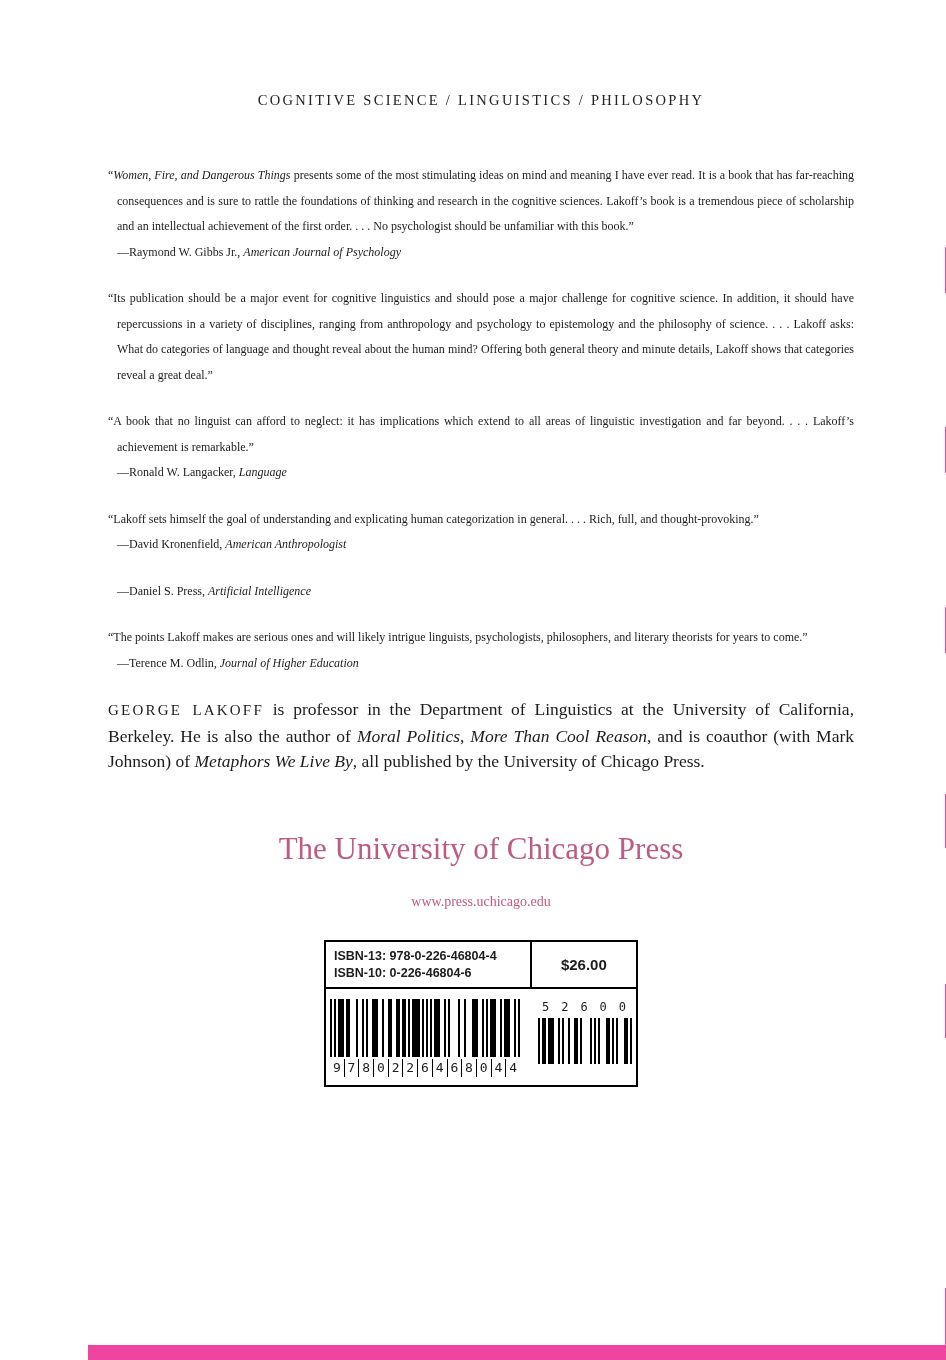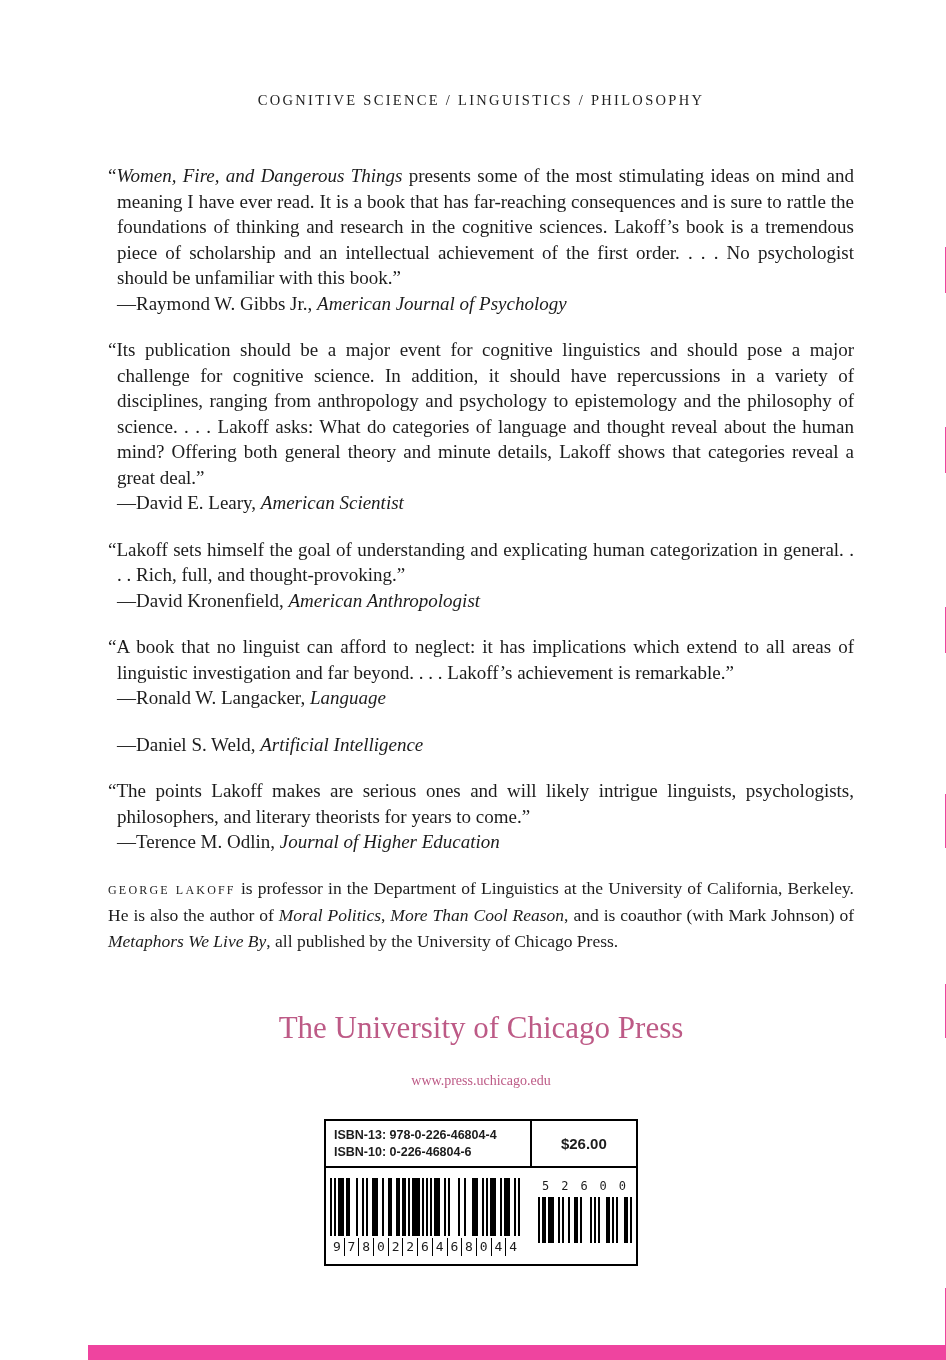--- a/index.html
+++ b/index.html
@@ -15,26 +15,26 @@
   .content{padding:92px 100px 0 100px;}
 
   .category-line{
     text-align:center;
     font-size:14.5px;
     letter-spacing:2.3px;
     color:#222;
     margin:0 0 54px 0;
   }
 
-  .quote{margin:0 0 21px 0;font-size:19px;line-height:25.5px;}
+  .quote{margin:0 0 21px 0;font-size:12px;line-height:25.5px;}
   .quote p{margin:0;}
   .qtext{text-align:justify;padding-left:9px;text-indent:-9px;}
   .attr{padding-left:9px;}
   .it{font-style:italic;}
-  .sc{letter-spacing:2.2px;font-size:12px;}
+  .sc{letter-spacing:2.2px;font-size:15px;}
 
   .bio{margin:7px 0 0 0;font-size:17.5px;line-height:25.5px;text-align:justify;}
   .bio p{margin:0;}
 
   .publisher{text-align:center;margin-top:56px;}
   .press-name{font-size:31px;color:var(--press-pink,#bd5a86);margin:13px;font-weight:normal;}
   .press-url{font-size:14px;color:var(--press-pink,#bd5a86);margin:27px 0 0 0;}
 
   .barcode-box{
     width:314px;margin:30px auto 0;
@@ -87,35 +87,34 @@
 
     <p class="category-line">COGNITIVE SCIENCE / LINGUISTICS / PHILOSOPHY</p>
 
     <div class="quote">
       <p class="qtext"><span>“</span><span class="it">Women, Fire, and Dangerous Things</span><span> presents some of the most stimulating ideas on mind and meaning I have ever read. It is a book that has far-reaching consequences and is sure to rattle the foundations of thinking and research in the cognitive sciences. Lakoff’s book is a tremendous piece of scholarship and an intellectual achievement of the first order. . . . No psychologist should be unfamiliar with this book.”</span></p>
       <p class="attr"><span>—Raymond W. Gibbs Jr., </span><span class="it">American Journal of Psychology</span></p>
     </div>
 
     <div class="quote">
       <p class="qtext"><span>“Its publication should be a major event for cognitive linguistics and should pose a major challenge for cognitive science. In addition, it should have repercussions in a variety of disciplines, ranging from anthropology and psychology to epistemology and the philosophy of science. . . . Lakoff asks: What do categories of language and thought reveal about the human mind? Offering both general theory and minute details, Lakoff shows that categories reveal a great deal.”</span></p>
-      <p class="attr"><span>—David E. Leary, </span><span class="it">American Scientist</span></p>
+    </div>
+
+    <div class="quote">
+      <p class="qtext"><span>“A book that no linguist can afford to neglect: it has implications which extend to all areas of linguistic investigation and far beyond. . . . Lakoff’s achievement is remarkable.”</span></p>
+      <p class="attr"><span>—Ronald W. Langacker, </span><span class="it">Language</span></p>
     </div>
 
     <div class="quote">
       <p class="qtext"><span>“Lakoff sets himself the goal of understanding and explicating human categorization in general. . . . Rich, full, and thought-provoking.”</span></p>
       <p class="attr"><span>—David Kronenfield, </span><span class="it">American Anthropologist</span></p>
     </div>
 
     <div class="quote">
-      <p class="qtext"><span>“A book that no linguist can afford to neglect: it has implications which extend to all areas of linguistic investigation and far beyond. . . . Lakoff’s achievement is remarkable.”</span></p>
-      <p class="attr"><span>—Ronald W. Langacker, </span><span class="it">Language</span></p>
-    </div>
-
-    <div class="quote">
-      <p class="attr"><span>—Daniel S. Weld, </span><span class="it">Artificial Intelligence</span></p>
+      <p class="attr"><span>—Daniel S. Press, </span><span class="it">Artificial Intelligence</span></p>
     </div>
 
     <div class="quote">
       <p class="qtext"><span>“The points Lakoff makes are serious ones and will likely intrigue linguists, psychologists, philosophers, and literary theorists for years to come.”</span></p>
       <p class="attr"><span>—Terence M. Odlin, </span><span class="it">Journal of Higher Education</span></p>
     </div>
 
     <div class="bio">
       <p><span class="sc">GEORGE LAKOFF</span><span> is professor in the Department of Linguistics at the University of California, Berkeley. He is also the author of </span><span class="it">Moral Politics</span><span>, </span><span class="it">More Than Cool Reason</span><span>, and is coauthor (with Mark Johnson) of </span><span class="it">Metaphors We Live By</span><span>, all published by the University of Chicago Press.</span></p>
     </div>

